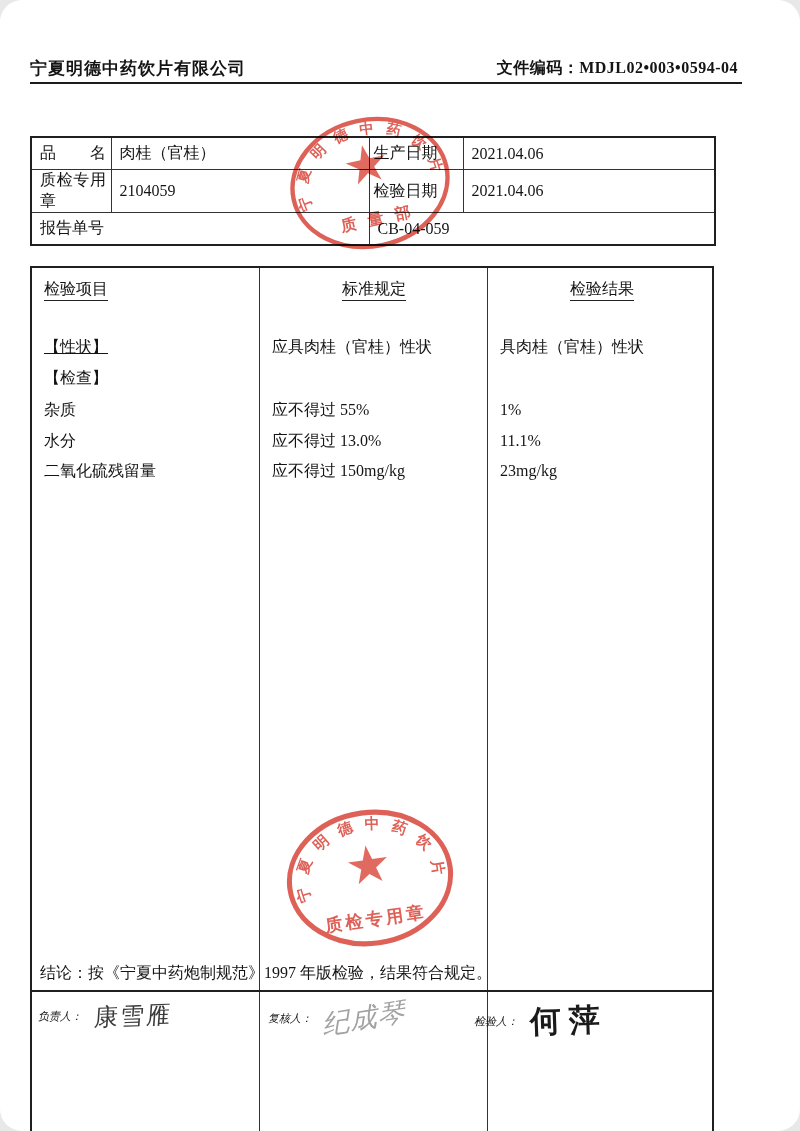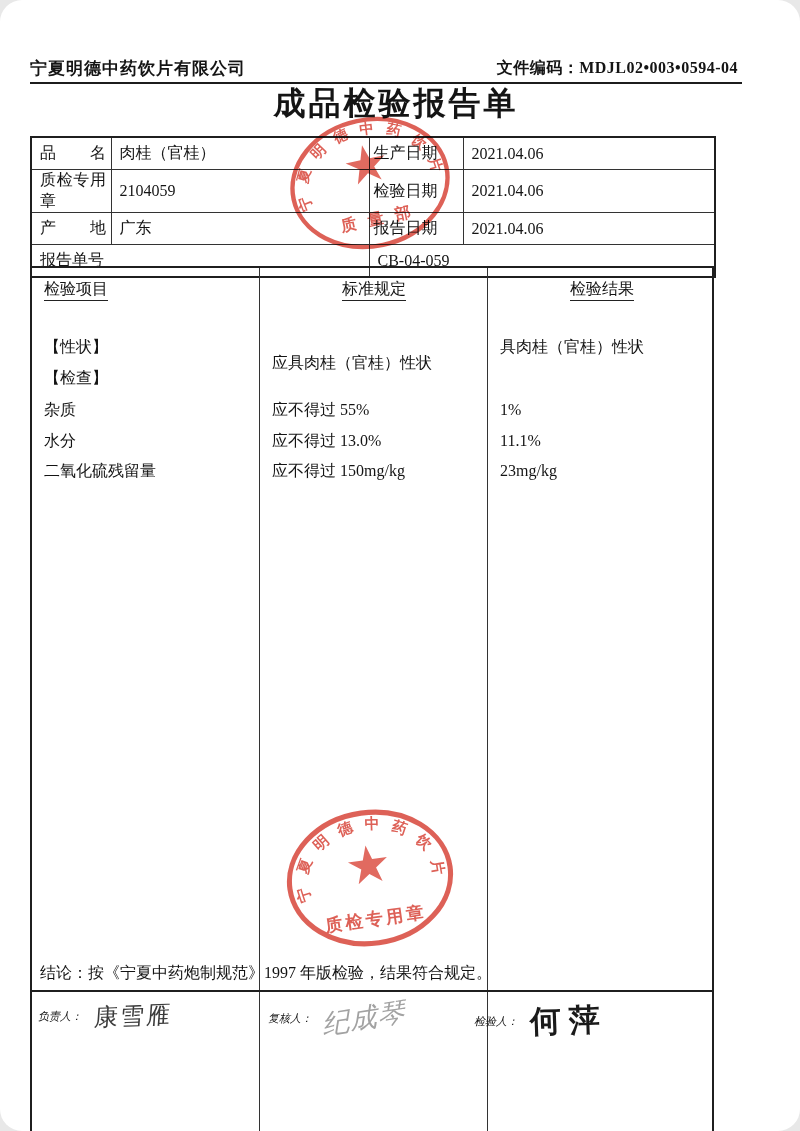--- a/index.html
+++ b/index.html
@@ -47,21 +47,20 @@
   .stamp-bottom { left:281px; top:806px; }
 </style>
 </head>
 <body>
 
 <div class="page">
 
   <div class="hdr-company">宁夏明德中药饮片有限公司</div>
   <div class="hdr-code">文件编码：MDJL02•003•0594-04</div>
   <div class="hdr-rule"></div>
-  <div class="doc-title">成品检验报告单</div>
 
   <table class="info">
     <colgroup>
         <col style="width:80px">
         <col style="width:258px">
         <col style="width:94px">
         <col style="width:252px">
       </colgroup>
     <tbody>
         <tr>
@@ -70,42 +69,36 @@
       <td class="dlbl">生产日期</td>
       <td>2021.04.06</td>
     </tr>
     <tr>
       <td class="lbl"><span class="jlabel">质检专用章</span></td>
       <td>2104059</td>
       <td class="dlbl">检验日期</td>
       <td>2021.04.06</td>
     </tr>
     <tr>
-      <td class="lbl"><span class="jlabel">产地</span></td>
-      <td>广东</td>
-      <td class="dlbl">报告日期</td>
-      <td>2021.04.06</td>
-    </tr>
-    <tr>
       <td colspan="2">报告单号</td>
       <td colspan="2">CB-04-059</td>
     </tr>
   </tbody>
     </table>
 
   <div class="main-box">
     <div class="vline1"></div>
     <div class="vline2"></div>
 
     <div class="col-h h1"><span>检验项目</span></div>
     <div class="col-h h2"><span>标准规定</span></div>
     <div class="col-h h3"><span>检验结果</span></div>
 
-    <div class="cell" style="left:12px;  top:68px;">【性状】</div>
-    <div class="cell" style="left:240px; top:84px;">应具肉桂（官桂）性状</div>
+    <div class="cell" style="left:12px;  top:68px;text-decoration:underline;">【性状】</div>
+    <div class="cell" style="left:240px; top:68px;">应具肉桂（官桂）性状</div>
     <div class="cell" style="left:468px; top:68px;">具肉桂（官桂）性状</div>
 
     <div class="cell" style="left:12px;  top:99px;">【检查】</div>
 
     <div class="cell" style="left:12px;  top:131px;">杂质</div>
     <div class="cell" style="left:240px; top:131px;">应不得过 55%</div>
     <div class="cell" style="left:468px; top:131px;">1%</div>
 
     <div class="cell" style="left:12px;  top:162px;">水分</div>
     <div class="cell" style="left:240px; top:162px;">应不得过 13.0%</div>

